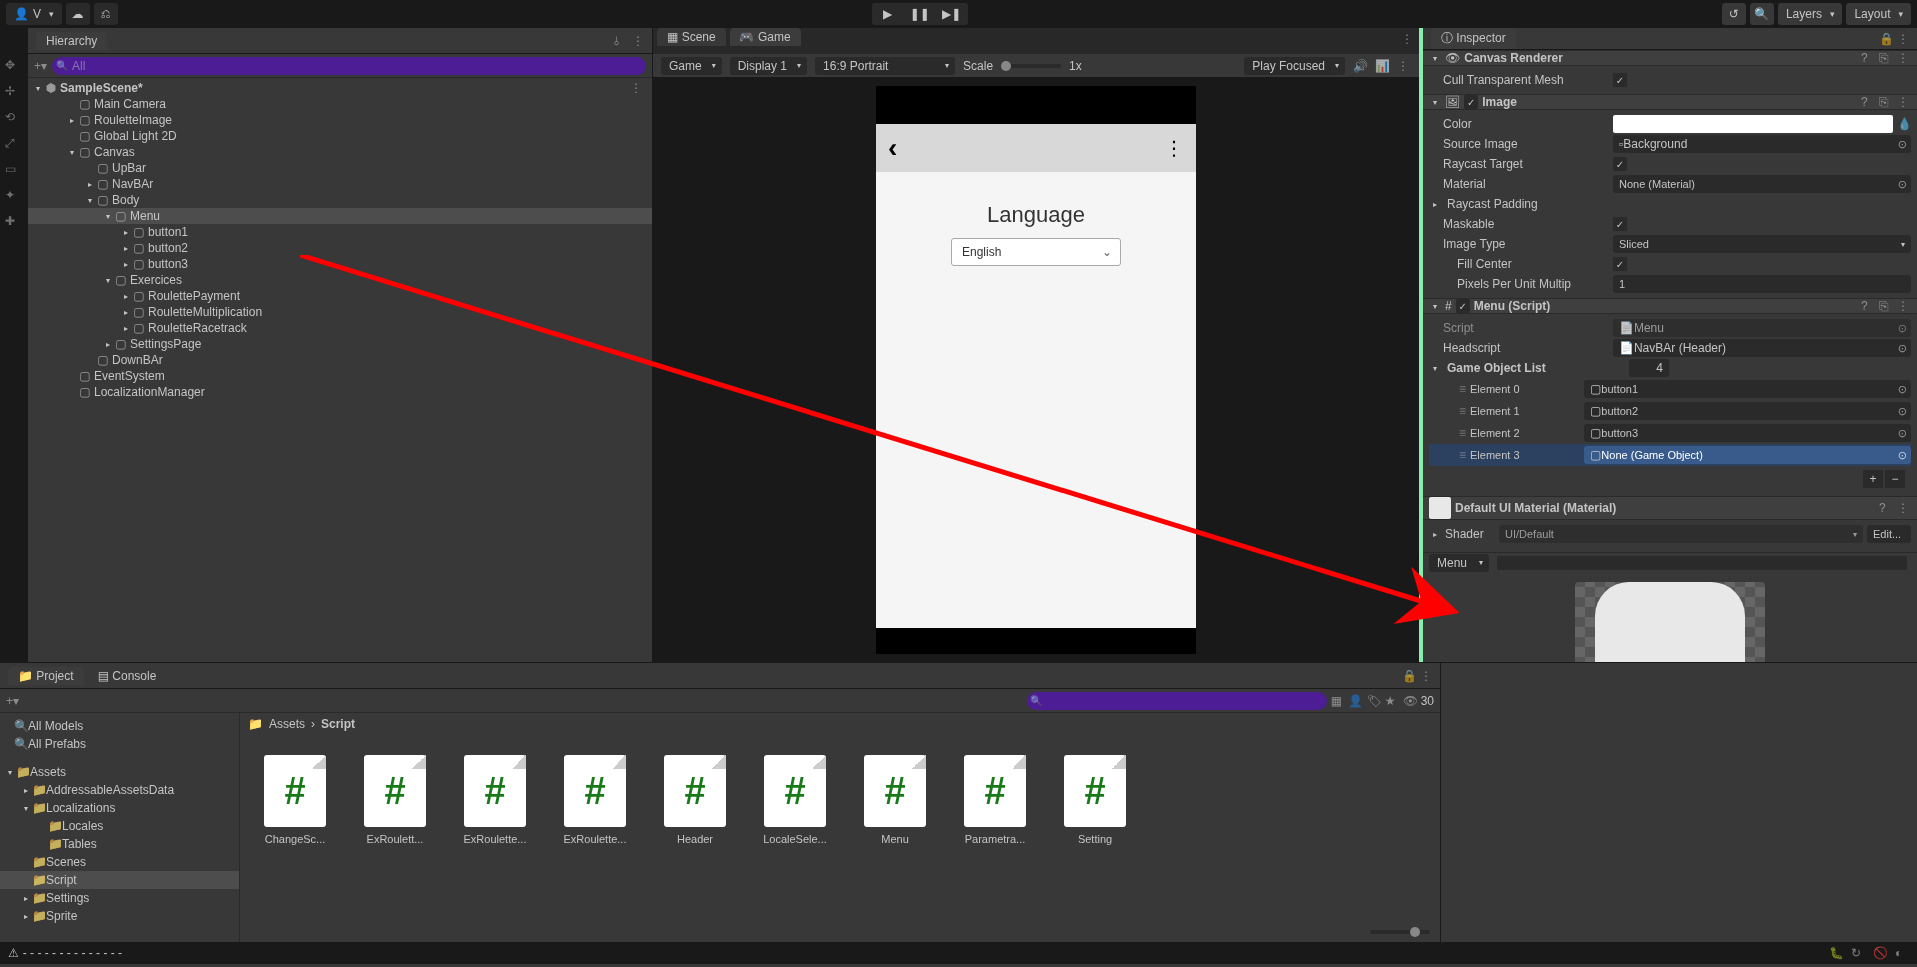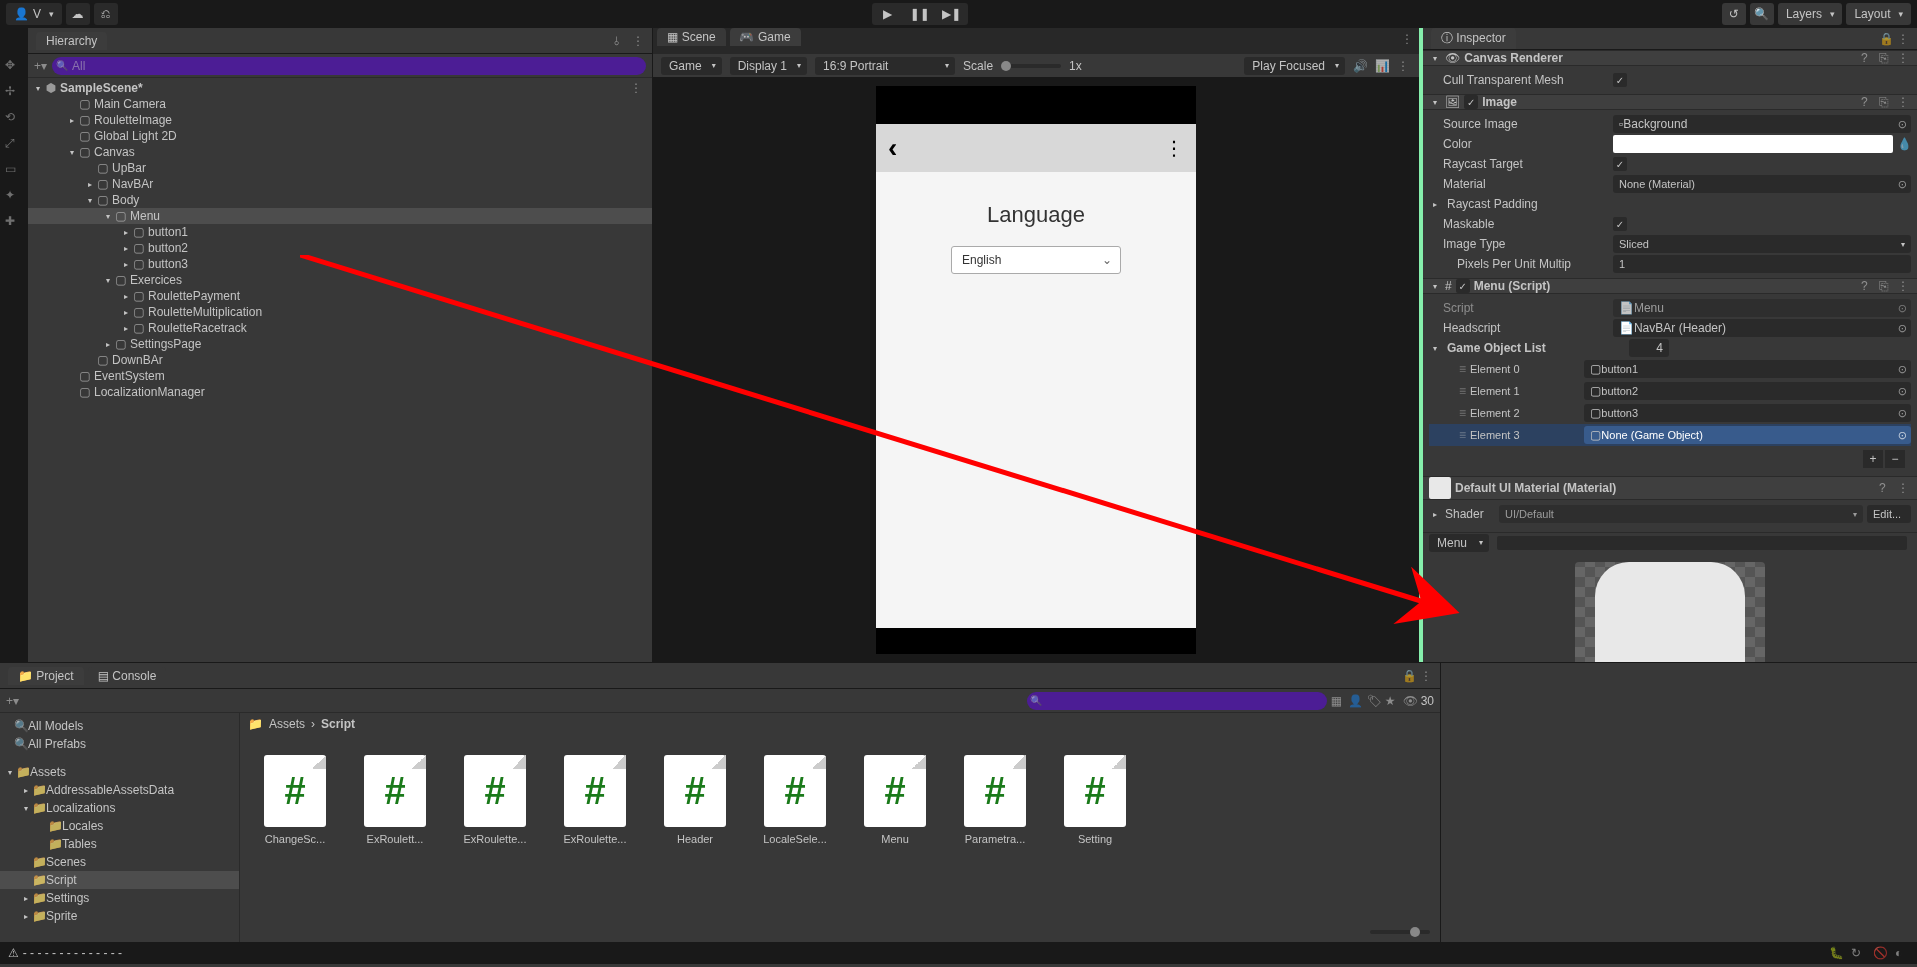--- a/index.html
+++ b/index.html
@@ -33,21 +33,21 @@
 .game-tabs { height: 26px; display: flex; align-items: flex-end; padding: 8px 4px; background: #282828; }
 .game-toolbar { height: 24px; display: flex; align-items: center; padding: 0 8px; gap: 8px; border-bottom: 1px solid #191919; }
 .gt-drop { height: 18px; padding: 0 20px 0 8px; background: #2a2a2a; border-radius: 3px; display: flex; align-items: center; position: relative; cursor: pointer; }
 .gt-drop::after { content: '▾'; position: absolute; right: 6px; font-size: 8px; }
 .gt-drop.wide { min-width: 140px; }
 .game-viewport { flex: 1; background: #191919; display: flex; align-items: center; justify-content: center; }
 .phone { width: 320px; height: 568px; background: #000; position: relative; }
 .phone-screen { position: absolute; top: 38px; left: 0; right: 0; bottom: 26px; background: #f5f5f5; }
 .phone-topbar { height: 48px; background: #d8d8d8; display: flex; align-items: center; justify-content: space-between; padding: 0 12px; }
 .phone-content { padding: 30px 20px; text-align: center; }
-.lang-title { font-size: 22px; color: #333; margin-bottom: 18px; }
+.lang-title { font-size: 22px; color: #333; margin-bottom: 10px; }
 .lang-select { width: 170px; height: 28px; border: 1px solid #aaa; border-radius: 3px; background: #fff; text-align: left; padding: 0 10px; color: #333; position: relative; display: inline-flex; align-items: center; }
 .lang-select::after { content: '⌄'; position: absolute; right: 8px; color: #666; }
 .inspector-panel { width: 498px; background: #383838; border-left: 4px solid #86efac; display: flex; flex-direction: column; overflow: auto; }
 .comp-header { height: 26px; background: #3f3f3f; display: flex; align-items: center; padding: 0 6px; gap: 4px; border-top: 1px solid #2a2a2a; border-bottom: 1px solid #2a2a2a; }
 .comp-title { font-weight: 600; flex: 1; }
 .comp-body { padding: 4px 6px; }
 .prop-row { display: flex; align-items: center; height: 20px; gap: 4px; }
 .prop-label { width: 180px; padding-left: 14px; font-size: 12px; }
 .prop-label.indent { padding-left: 28px; }
 .prop-field { flex: 1; height: 18px; background: #2a2a2a; border-radius: 3px; padding: 0 6px; display: flex; align-items: center; font-size: 11px; position: relative; }
@@ -318,50 +318,54 @@
       <span class="tree-toggle">▾</span>
       <span>🖼</span>
       <span class="checkbox checked"></span>
       <span class="comp-title">Image</span>
       <span class="small-icon">?</span>
       <span class="small-icon">⎘</span>
       <span class="small-icon">⋮</span>
     </div>
     <div class="comp-body">
       <div class="prop-row">
+          <span class="prop-label">Color</span>
+          <div class="color-field"></div>
+          <span class="small-icon">💧</span>
+        </div>
+      <div class="prop-row">
           <span class="prop-label">Source Image</span>
           <div class="prop-field obj">
             <span>▫</span>
             <span>Background</span>
           </div>
         </div>
       <div class="prop-row">
-          <span class="prop-label">Color</span>
-          <div class="color-field"></div>
-          <span class="small-icon">💧</span>
-        </div>
-      <div class="prop-row">
           <span class="prop-label">Raycast Target</span>
           <span class="checkbox checked"></span>
         </div>
       <div class="prop-row">
           <span class="prop-label">Material</span>
           <div class="prop-field obj">None (Material)</div>
         </div>
       <div class="prop-row">
           <span class="tree-toggle">▸</span>
           <span class="prop-label" style="padding-left:2px">Raycast Padding</span>
         </div>
       <div class="prop-row">
           <span class="prop-label">Maskable</span>
           <span class="checkbox checked"></span>
         </div>
       <div class="prop-row">
           <span class="prop-label">Image Type</span>
           <div class="prop-field drop">Sliced</div>
+        </div>
+      <div class="prop-row">
+          <span class="prop-label indent">Fill Center</span>
+          <span class="checkbox checked"></span>
         </div>
       <div class="prop-row">
           <span class="prop-label indent">Pixels Per Unit Multip</span>
           <div class="prop-field">1</div>
         </div>
     </div>
 
     <div class="comp-header">
       <span class="tree-toggle">▾</span>
       <span>#</span>

